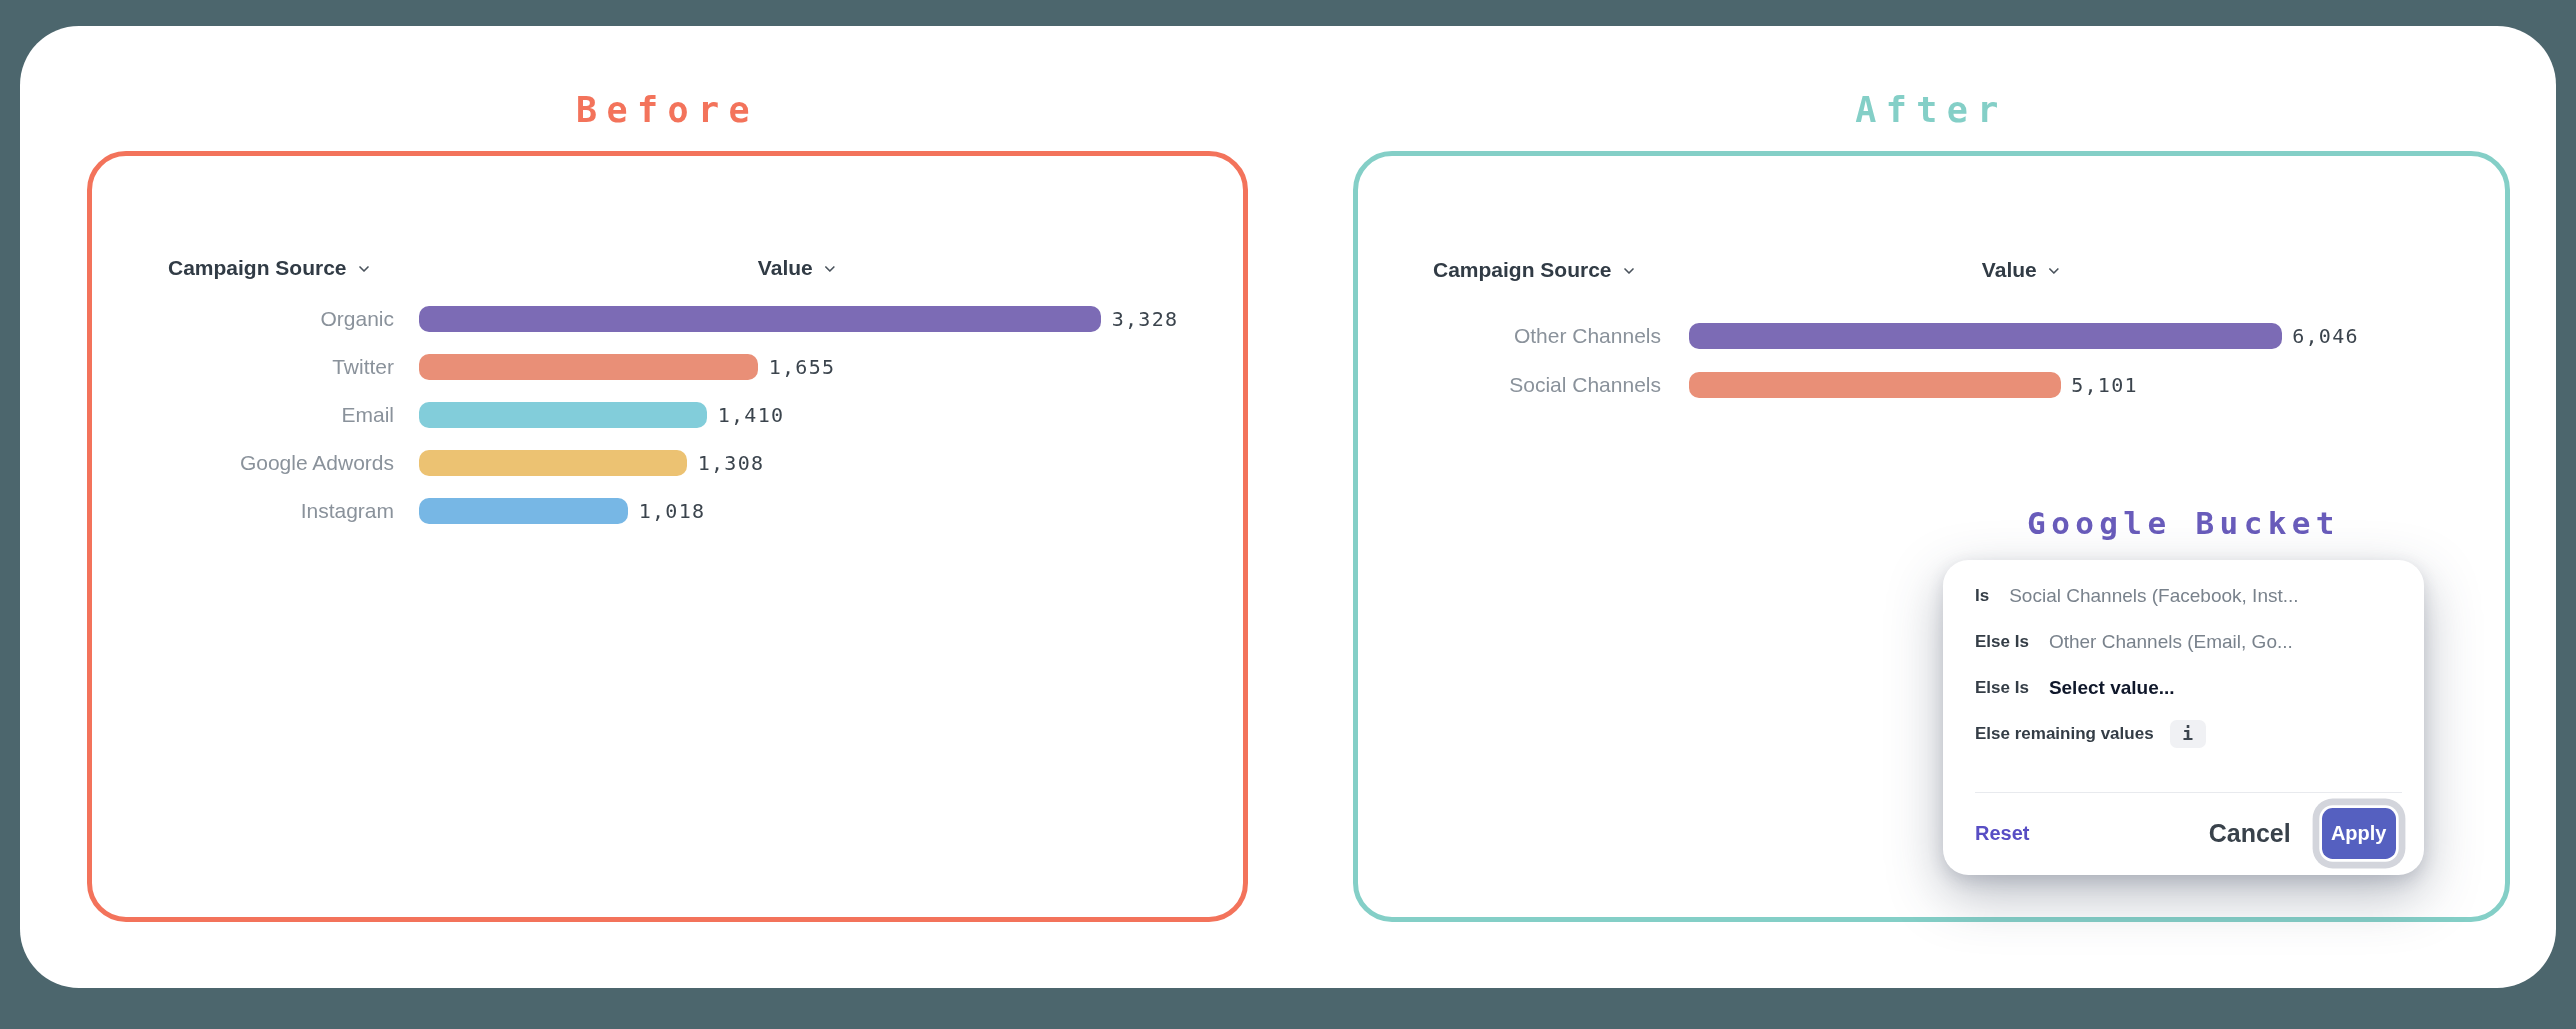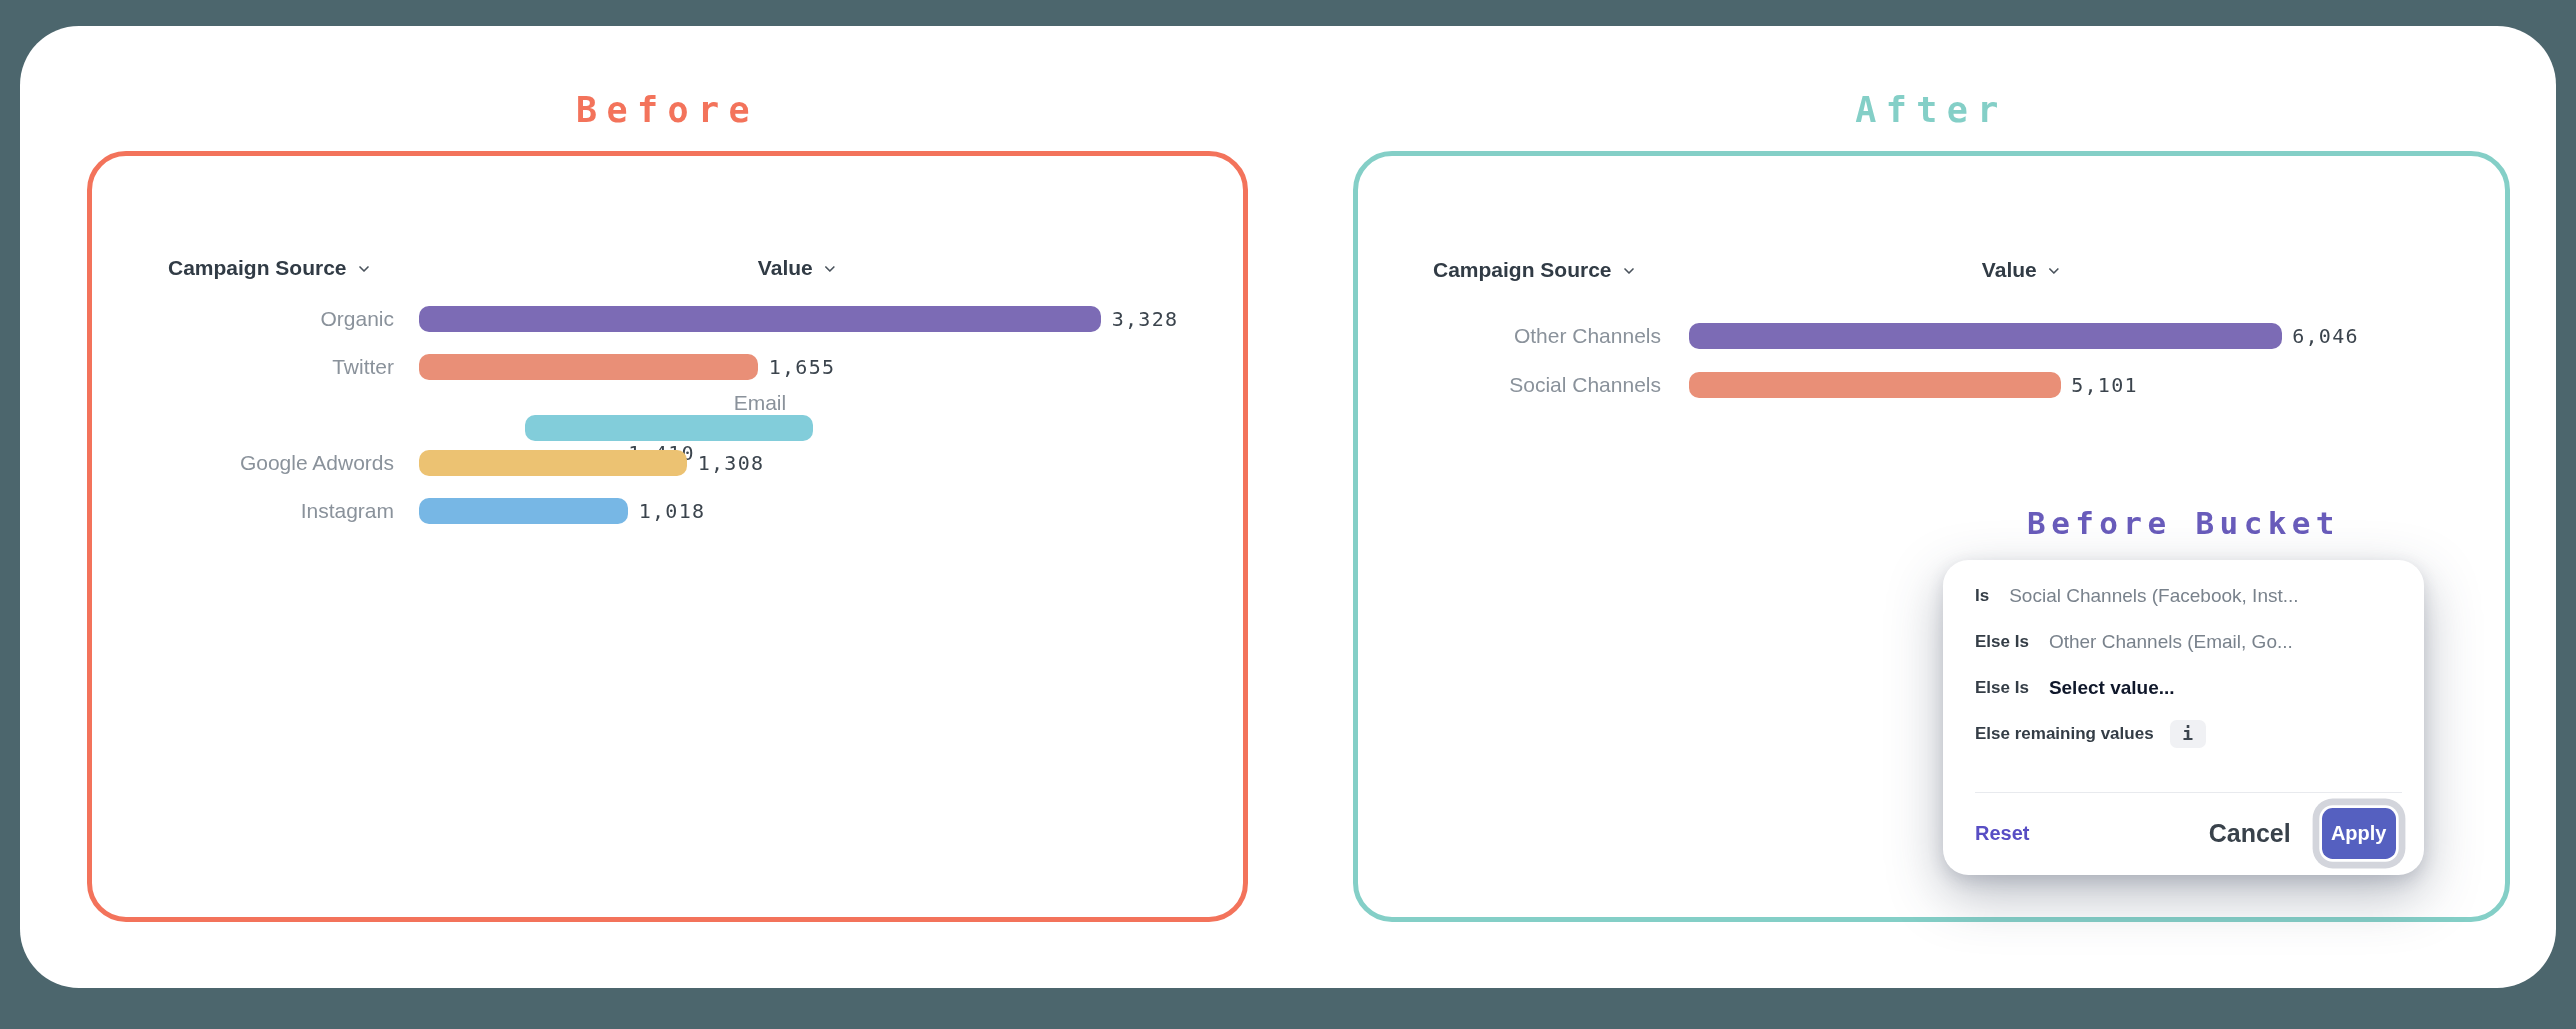--- a/index.html
+++ b/index.html
@@ -123,21 +123,21 @@
         <div class="trow" style="height: 48px;">
           <div class="tlabel" style="width: 260px;">Organic</div>
           <div class="tbar" style="width: 682px; background: rgb(124, 107, 181); margin-left: 25px;"></div>
           <div class="tvalue">3,328</div>
         </div>
         <div class="trow" style="height: 48px;">
           <div class="tlabel" style="width: 260px;">Twitter</div>
           <div class="tbar" style="width: 339px; background: rgb(233, 143, 119); margin-left: 25px;"></div>
           <div class="tvalue">1,655</div>
         </div>
-        <div class="trow" style="height: 48px; flex-direction: column;">
+        <div class="trow" style="height: 48px;">
           <div class="tlabel" style="width: 260px;">Email</div>
           <div class="tbar" style="width: 288px; background: rgb(130, 205, 218); margin-left: 25px;"></div>
           <div class="tvalue">1,410</div>
         </div>
         <div class="trow" style="height: 48px;">
           <div class="tlabel" style="width: 260px;">Google Adwords</div>
           <div class="tbar" style="width: 268px; background: rgb(236, 194, 114); margin-left: 25px;"></div>
           <div class="tvalue">1,308</div>
         </div>
         <div class="trow" style="height: 48px;">
@@ -153,21 +153,21 @@
           <div class="tbar" style="width: 593px; background: rgb(124, 107, 181); margin-left: 27.5px;"></div>
           <div class="tvalue">6,046</div>
         </div>
         <div class="trow" style="height: 49px;">
           <div class="tlabel" style="width: 266px;">Social Channels</div>
           <div class="tbar" style="width: 372px; background: rgb(233, 143, 119); margin-left: 27.5px;"></div>
           <div class="tvalue">5,101</div>
         </div>
       </div>
 
-    <div class="bucket-title" style="color: rgb(105, 92, 187);">Before Bucket</div>
+    <div class="bucket-title" style="color: rgb(105, 92, 187);">Google Bucket</div>
 
     <div class="dialog">
       <div class="dlg-row">
         <span class="dlg-label">Is</span>
         <span class="dlg-value">Social Channels (Facebook, Inst...</span>
       </div>
       <div class="dlg-row">
         <span class="dlg-label">Else Is</span>
         <span class="dlg-value">Other Channels (Email, Go...</span>
       </div>

